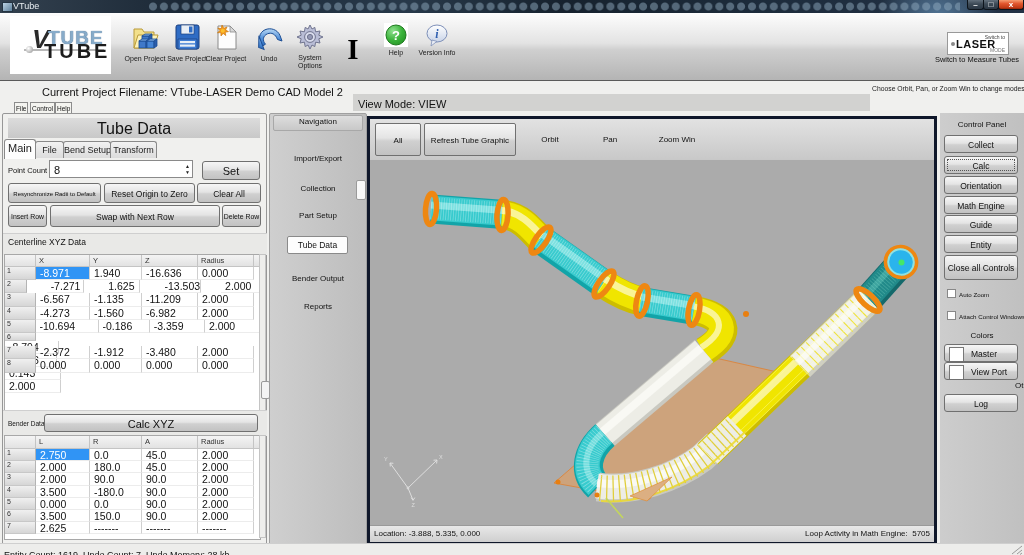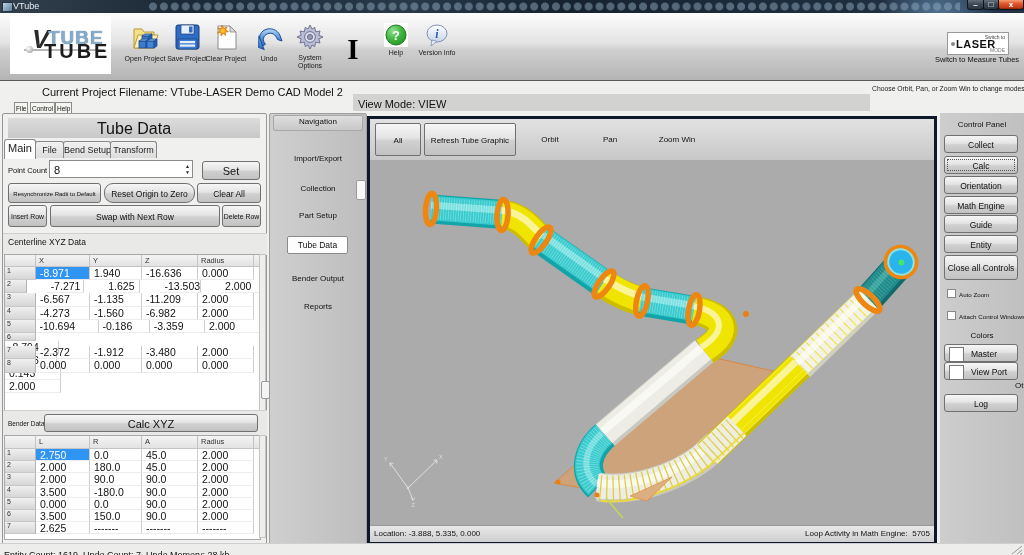--- a/index.html
+++ b/index.html
@@ -226,21 +226,21 @@
     <div class="tab tabsel" style="left:1px;width:30px;">Main</div>
     <div class="tab" style="left:32px;width:27px;">File</div>
     <div class="tab" style="left:60px;width:46px;">Bend Setup</div>
     <div class="tab" style="left:107px;width:45px;">Transform</div>
     <div class="abs" style="left:5px;top:52px;font-size:7.5px;color:#111;">Point Count</div>
     <div class="abs" style="left:46px;top:46px;width:144px;height:18px;background:#fff;border:1px solid #8a8a8a;font-size:11px;color:#111;padding-left:4px;line-height:18px;box-sizing:border-box;">8
       <span style="position:absolute;right:2px;top:2px;font-size:5px;color:#222;line-height:6px;">▲<br>▼</span>
     </div>
     <div class="btn" style="left:199px;top:47px;width:58px;height:19px;line-height:19px;font-size:11px;">Set</div>
     <div class="btn" style="left:5px;top:69px;width:93px;height:20px;line-height:20px;font-size:6px;">Resynchronize Radii to Default</div>
-    <div class="btn" style="left:101px;top:69px;width:91px;height:20px;line-height:20px;font-size:8.5px;border-radius:9px;">Reset Origin to Zero</div>
+    <div class="btn" style="left:101px;top:69px;width:91px;height:20px;line-height:20px;font-size:8.5px;">Reset Origin to Zero</div>
     <div class="btn" style="left:194px;top:69px;width:64px;height:20px;line-height:20px;font-size:8.5px;">Clear All</div>
     <div class="btn" style="left:5px;top:91px;width:39px;height:22px;line-height:22px;font-size:6.9px;">Insert Row</div>
     <div class="btn" style="left:47px;top:91px;width:170px;height:22px;line-height:22px;font-size:8.5px;">Swap with Next Row</div>
     <div class="btn" style="left:219px;top:91px;width:39px;height:22px;line-height:22px;font-size:6.9px;">Delete Row</div>
     <div class="abs" style="left:0px;top:119px;width:264px;height:21px;background:#e9e9e7;border-top:1px solid #cfcfcf;"></div>
     <div class="abs" style="left:5px;top:123px;font-size:8.5px;color:#111;">Centerline XYZ Data</div>
 
     <div class="gridwrap" style="left:1px;top:140px;width:255px;height:192px;">
       <div class="ghead">
         <div class="ghc" style="width:31px;"></div>

